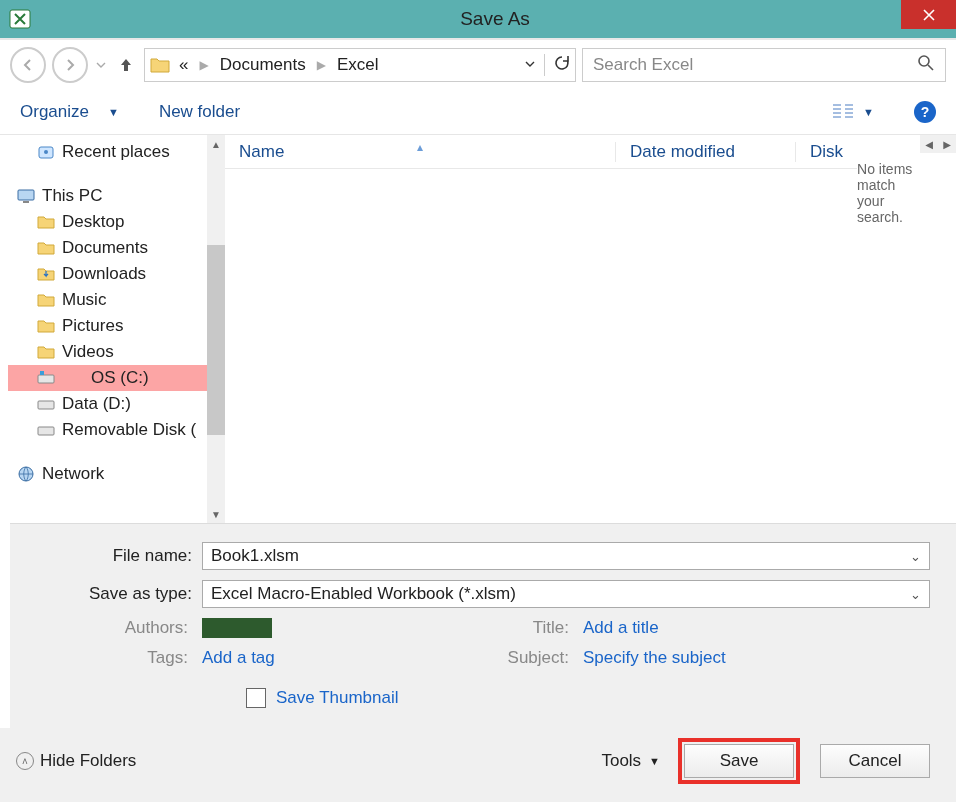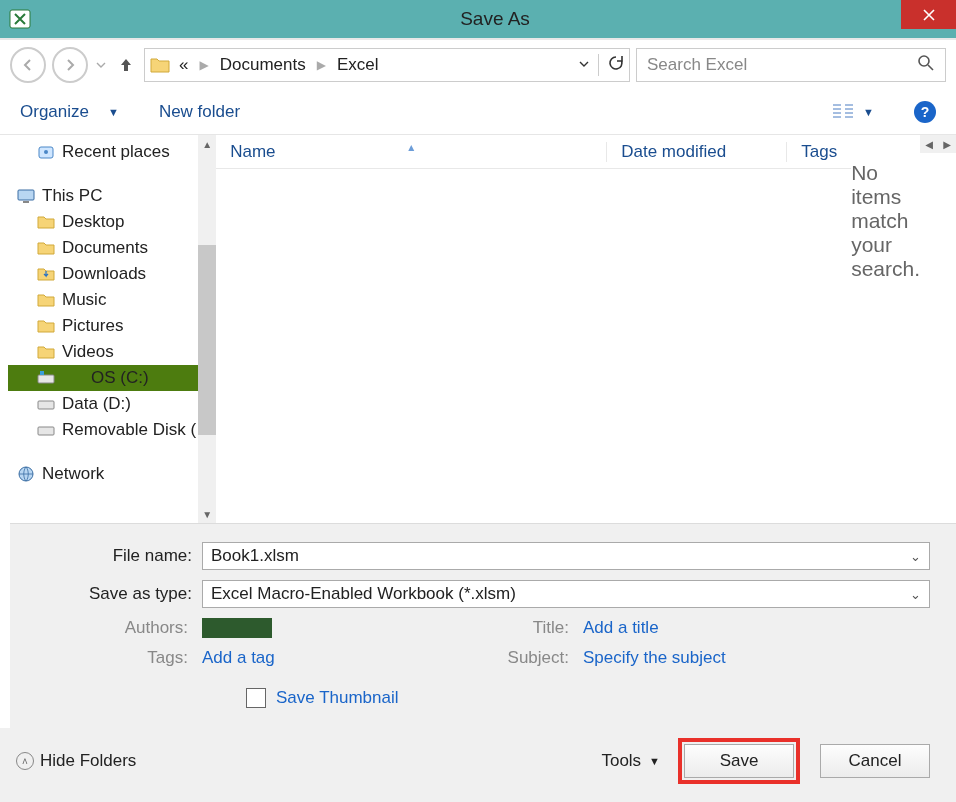--- a/index.html
+++ b/index.html
@@ -21,21 +21,21 @@
 .upbtn { width: 24px; height: 24px; color: #555; display:flex; align-items:center; justify-content:center; }
 .upbtn svg{width:18px;height:18px;}
 .addrbar { flex: 1; height: 34px; border: 1px solid #ccc; display: flex; align-items: center; padding: 0 4px; gap: 2px; }
 .addr-folder-icon{width:22px;height:22px;display:flex;align-items:center;justify-content:center;}
 .addr-chev{color:#aaa;font-size:12px; padding:0 3px;}
 .addr-crumb{font-size:17px; color:#222; padding:0 6px; cursor:default;}
 .addr-right{margin-left:auto;display:flex;align-items:center;gap:8px;}
 .addr-down{color:#555;font-size:13px;}
 .refresh{color:#333;}
 .addr-divider{width:1px;height:22px;background:#ccc;}
-.searchbox { width: 310px; height: 34px; border: 1px solid #ccc; display: flex; align-items: center; padding: 0 10px; color:#777; }
+.searchbox { width: 364px; height: 34px; border: 1px solid #ccc; display: flex; align-items: center; padding: 0 10px; color:#777; }
 .searchbox input { border:none; outline:none; flex:1; font-size:17px; color:#555;}
 .searchbox input::placeholder{color:#888;}
 .search-icon{color:#555;}
 
 
 .toolbar { height: 44px; display: flex; align-items: center; padding: 0 20px; gap: 40px; }
 .tbtn { color: #1a4d8f; font-size: 17px; display:flex; align-items:center; gap:19px;}
 .tbtn .caret{font-size:11px;}
 .toolbar .spacer{flex:1;}
 .view-icon{color:#4b7cc2;display:flex;align-items:center;gap:6px;}
@@ -44,31 +44,31 @@
 
 .mainsplit { flex:1; display:flex; border-top:1px solid #e6e6e6; min-height:0;}
 
 
 .navtree { width: 225px; overflow:hidden; position:relative; padding: 4px 0 4px 8px; font-size:17px; color:#222;}
 .nav-scroll-track{position:absolute;right:0;top:0;bottom:0;width:18px;background:#f0f0f0;}
 .nav-scroll-thumb{position:absolute;right:0;width:18px;background:#c8c8c8;}
 .nav-scrollbtn{position:absolute;right:0;width:18px;height:18px;background:#f0f0f0;display:flex;align-items:center;justify-content:center;color:#666;font-size:10px;}
 .tree-item{display:flex;align-items:center;gap:6px;padding:3px 4px 3px 8px;white-space:nowrap;}
 .tree-item.sub{padding-left:28px;}
-.tree-item.selected{background:#4d7c0f;gap:35px;}
+.tree-item.selected{background:#fca5a5;gap:35px;}
 .tree-sep{height:18px;}
 .ticon{width:20px;height:20px;display:flex;align-items:center;justify-content:center;}
 
 
 .filelist{flex:1;display:flex;flex-direction:row;position:relative;}
 .fl-header{height:34px;display:flex;align-items:center;border-bottom:1px solid #e8e8e8;color:#1a4d8f;font-size:17px;}
 .fl-header .col{padding:0 14px;position:relative;}
 .fl-header .col:not(:first-child){border-left:1px solid #e8e8e8;}
 .sort-ind{position:absolute;top:-2px;left:50%;transform:translateX(-50%);color:#6c9dd8;font-size:12px;}
-.fl-empty{flex:1;display:flex;justify-content:center;padding-top:26px;color:#666;font-size:21px;}
+.fl-empty{flex:1;display:flex;justify-content:center;padding-top:26px;color:#666;font-size:14px;}
 .fl-hscroll{height:18px;background:#f0f0f0;display:flex;align-items:center;}
 .fl-hscroll .harrow{width:18px;height:18px;display:flex;align-items:center;justify-content:center;color:#666;font-size:10px;}
 .fl-hscroll .htrack{flex:1;height:18px;background:#f0f0f0;}
 
 
 .formarea{background:#f0f0f0;padding:18px 26px 0 26px;border-top:1px solid #dcdcdc;margin-left:10px;}
 .formrow{display:flex;align-items:center;margin-bottom:10px;}
 .formrow .lbl{width:166px;text-align:right;padding-right:10px;font-size:17px;color:#222;}
 .combo{flex:1;height:28px;border:1px solid #aaa;background:#fff;display:flex;align-items:center;padding:0 8px;font-size:17px;color:#222;justify-content:space-between;}
 .combo .chev{color:#555;font-size:13px;}
@@ -308,21 +308,21 @@
       </div>
     </div>
 
     <div class="filelist">
       <div class="fl-header">
         <div class="col" style="width:390px;">
           <span>Name</span>
           <span class="sort-ind">▴</span>
         </div>
         <div class="col" style="width:180px;">Date modified</div>
-        <div class="col" style="flex:1;">Tags</div>
+        <div class="col" style="flex:1;">Disk</div>
       </div>
       <div class="fl-empty">No items match your search.</div>
       <div class="fl-hscroll">
         <div class="harrow">◀</div>
         <div class="htrack"></div>
         <div class="harrow">▶</div>
       </div>
     </div>
   </div>
 

